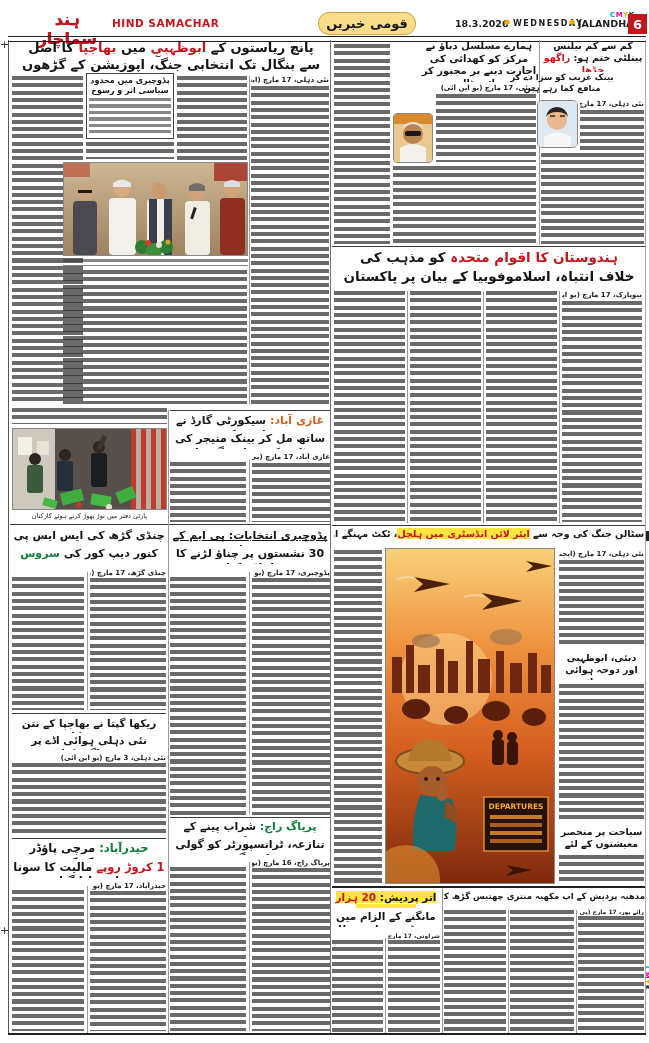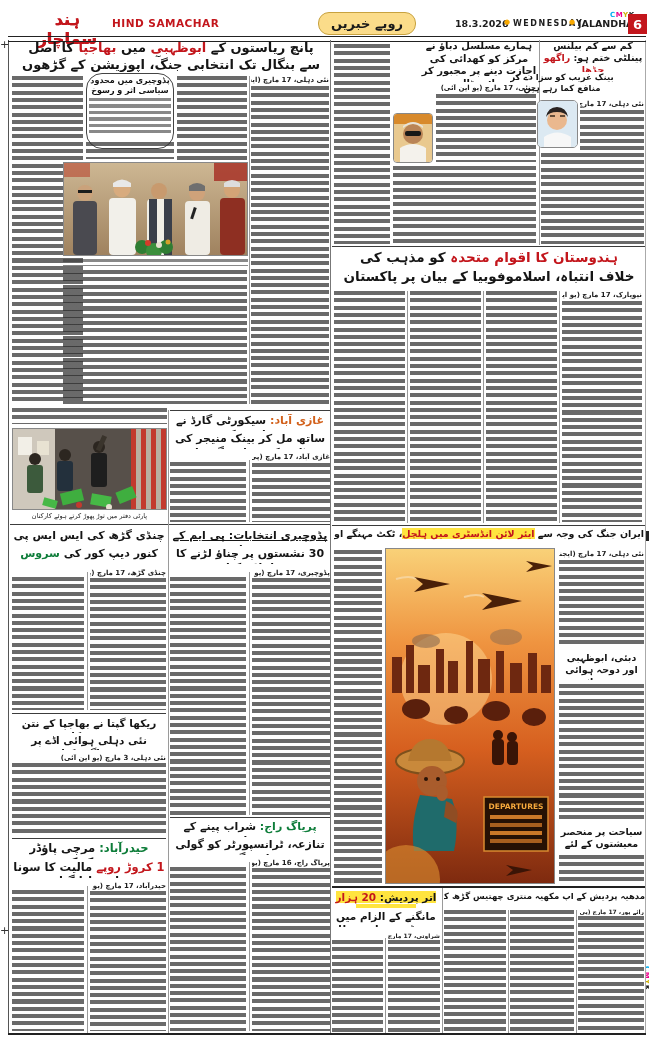--- a/index.html
+++ b/index.html
@@ -33,40 +33,40 @@
 <div class="abs cmyk" style="left:610px;top:2px;"><span class="c-c">C</span><span class="c-m">M</span><span class="c-y">Y</span><span class="c-k">K</span></div>
 <div class="abs cmyk" style="left:638px;top:966px;writing-mode:vertical-rl;"><span class="c-c">C</span><span class="c-m">M</span><span class="c-y">Y</span><span class="c-k">K</span></div>
 <div class="abs" style="left:645px;top:531px;width:4px;height:10px;background:#222;"></div>
 <div class="abs" style="left:8px;top:40px;width:1px;height:995px;background:#555;"></div>
 <div class="abs" style="left:645px;top:40px;width:1px;height:993px;background:#aaa;"></div>
 <div class="abs" style="left:8px;top:1033px;width:638px;height:2px;background:#222;"></div>
 
 <div class="abs" style="left:24px;top:10px;width:86px;height:24px;color:#c3161c;font-weight:bold;font-size:16px;direction:rtl;text-align:center;text-shadow:.5px 0 #c3161c;">ہند سماچار</div>
 <div class="abs" style="left:112px;top:17px;color:#c3161c;font-weight:bold;font-size:10.5px;letter-spacing:.5px;text-align:right;">HIND SAMACHAR</div>
 <div class="abs" style="left:318px;top:12px;width:96px;height:21px;background:#fbdc8a;border:1px solid #c8a23f;border-radius:11px;text-align:center;">
-  <span style="font-size:13px;font-weight:bold;color:#1a1a1a;direction:rtl;line-height:21px;">روپے خبریں</span>
+  <span style="font-size:13px;font-weight:bold;color:#1a1a1a;direction:rtl;line-height:21px;">قومی خبریں</span>
 </div>
 <div class="abs hdrtxt" style="left:455px;top:18px;font-size:9.5px;">18.3.2026</div>
 <div class="abs dot" style="left:504px;top:18px;">●</div>
 <div class="abs hdrtxt" style="left:513px;top:19px;font-size:8px;letter-spacing:1.5px;">WEDNESDAY</div>
 <div class="abs dot" style="left:569px;top:18px;">●</div>
 <div class="abs hdrtxt" style="left:578px;top:18px;font-size:9.5px;">JALANDHAR</div>
 <div class="abs" style="left:628px;top:14px;width:19px;height:20px;background:#c3161c;text-align:center;">
   <span style="color:#fff;font-weight:bold;font-size:13px;line-height:20px;">6</span>
 </div>
 <div class="abs" style="left:8px;top:36px;width:638px;height:4px;border-top:1px solid #222;border-bottom:1px solid #222;"></div>
 
 <div class="abs hl" style="left:14px;top:40px;width:314px;height:17px;font-size:13px;">
   <span>پانچ ریاستوں کے </span><span class="red">ابوظہبی</span><span> میں </span><span class="red">بھاجپا</span><span> کا اصل امتحان: آسام</span>
 </div>
 <div class="abs hl" style="left:14px;top:57px;width:314px;height:17px;font-size:13px;">
   <span>سے بنگال تک انتخابی جنگ، اپوزیشن کے گڑھوں میں </span><span class="red">سیندھ کی کوشش</span>
 </div>
 <div class="abs greek" style="left:12px;top:76px;width:71px;height:328px;"></div>
-<div class="abs boxsub" style="left:86px;top:73px;width:88px;height:76px;padding:2px;box-sizing:border-box;border-radius:16px;">
+<div class="abs boxsub" style="left:86px;top:73px;width:88px;height:66px;padding:2px;box-sizing:border-box;">
   <div class="rtl" style="font-size:8px;font-weight:bold;text-align:center;line-height:1.25;color:#111;">پڈوچیری میں محدود سیاسی اثر و رسوخ</div>
   <div class="greekL" style="margin-top:2px;height:38px;"></div>
 </div>
 <div class="abs greek" style="left:86px;top:142px;width:88px;height:17px;"></div>
 <div class="abs greek" style="left:177px;top:76px;width:70px;height:84px;"></div>
 <div class="abs dl" style="left:251px;top:76px;width:78px;">نئی دہلی، 17 مارچ (ایجنسیاں)</div>
 <div class="abs greek" style="left:251px;top:86px;width:78px;height:318px;"></div>
 <div class="abs vr" style="left:249px;top:76px;height:328px;"></div>
 
 <div class="abs photo" style="left:63px;top:162px;width:185px;height:94px;">
@@ -211,21 +211,21 @@
   <rect x="104" y="60" width="18" height="12" fill="#3fae3f" transform="rotate(-22 113 66)"></rect>
   <rect x="30" y="70" width="14" height="8" fill="#46b846" transform="rotate(16 37 74)"></rect>
   <circle cx="66" cy="76" r="3" fill="#c23a2e"></circle>
       <circle cx="96" cy="78" r="3" fill="#e8e2d2"></circle>
 </svg>
 </div>
 <div class="abs cap" style="left:12px;top:512px;width:155px;">پارٹی دفتر میں توڑ پھوڑ کرتے ہوئے کارکنان</div>
 <div class="abs hr" style="left:10px;top:524px;width:320px;"></div>
 
 <div class="abs hl" style="left:334px;top:528px;width:310px;height:16px;font-size:9.5px;white-space:nowrap;">
-  <span>ایران جنگ کی وجہ سے </span><span class="red yhl">ایئر لائن انڈسٹری میں ہلچل</span><span>، ٹکٹ مہنگے اور پروازیں منسوخ، سیاحت کی صنعت پر بحران</span>
+  <span>سٹالن جنگ کی وجہ سے </span><span class="red yhl">ایئر لائن انڈسٹری میں ہلچل</span><span>، ٹکٹ مہنگے اور پروازیں منسوخ، سیاحت کی صنعت پر بحران</span>
 </div>
 <div class="abs greek" style="left:334px;top:550px;width:48px;height:334px;"></div>
 <div class="abs photo" style="left:385px;top:548px;width:170px;height:336px;">
 <svg width="168" height="334" viewBox="0 0 168 334" xmlns="http://www.w3.org/2000/svg">
   <defs>
     <linearGradient id="sky" x1="0" y1="0" x2="0" y2="1">
       <stop offset="0" stop-color="#f9d178"></stop>
           <stop offset=".28" stop-color="#ef9440"></stop>
           <stop offset=".6" stop-color="#d65f1f"></stop>
           <stop offset="1" stop-color="#7e2a0f"></stop>

